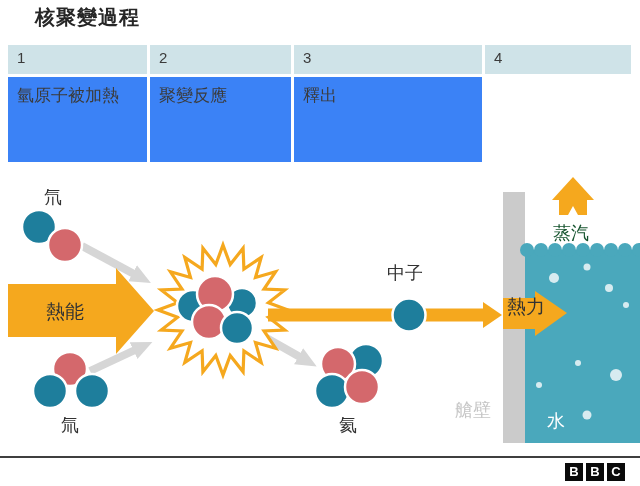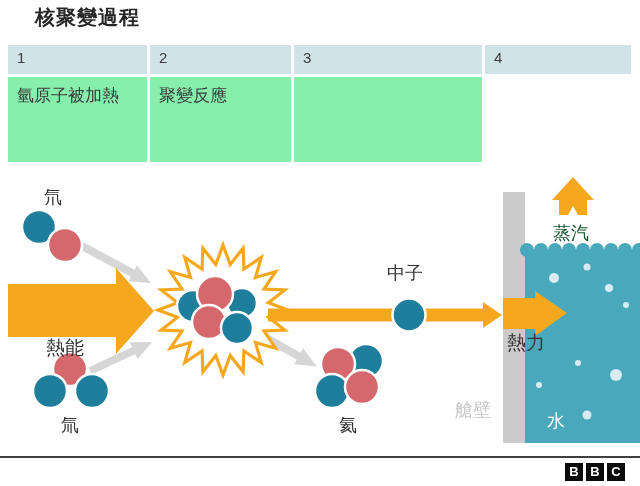--- a/index.html
+++ b/index.html
@@ -12,27 +12,27 @@
     letter-spacing:1px;white-space:nowrap;margin-left:27px;
   }
   
   .steps{position:absolute;left:8px;top:45px;width:623px;display:flex;}
   .col{box-sizing:border-box;}
   .col.sep{border-left:3px dashed #ffffff;}
   .col .hd{
     height:25px;background:#CFE3E8;padding:4px 0 0 9px;font-size:15px;color:#3b3b3b;
   }
   .col .bd{
-    height:77px;background:#86efac;margin-top:3px;padding:8px 8px 0 9px;
+    height:77px;background:#3b82f6;margin-top:3px;padding:8px 8px 0 9px;
     font-size:17px;line-height:1.32;color:#3b3b3b;
   }
   
   .diagram-svg{position:absolute;left:0;top:0;width:640px;height:486px;}
   .dlabel{position:absolute;font-size:18px;color:#333;white-space:nowrap;z-index:5;}
-  .lbl-heat{font-size:19px;margin-top:36px;}
+  .lbl-heat{font-size:19px;}
   .lbl-wall{color:#C6C6C6;}
   .lbl-steam{color:#14532d;}
   .lbl-water{color:#ffffff;}
   
   .footer-line{position:absolute;left:0;top:456px;width:640px;height:2px;background:#3F3F3F;}
   .bbc-logo{position:absolute;left:565px;top:463px;display:flex;gap:3px;}
   .bbc-sq{
     width:18px;height:18px;background:#0a0a0a;color:#ffffff;font-weight:bold;font-size:13px;
     line-height:18px;text-align:center;
   }
@@ -55,20 +55,21 @@
     <div class="col sep" style="width:144px">
       <div class="hd">2</div>
       <div class="bd">
         <span>聚變反應</span>
         <div></div>
       </div>
     </div>
     <div class="col sep" style="width:191px">
       <div class="hd">3</div>
       <div class="bd">
+        <div>釋出</div>
       </div>
     </div>
     <div class="col sep" style="width:149px">
       <div class="hd">4</div>
     </div>
   </div>
 
   <svg class="diagram-svg" viewBox="0 0 640 486">
     <defs>
       <marker id="gray-arrowhead" markerWidth="2.8" markerHeight="3" refX="0.2" refY="1.5" orient="auto" markerUnits="strokeWidth">

